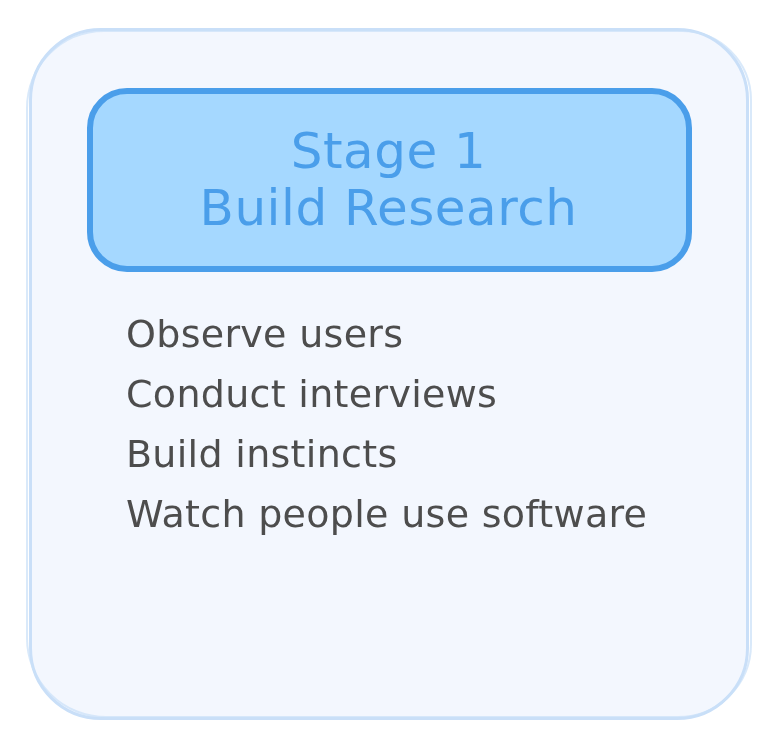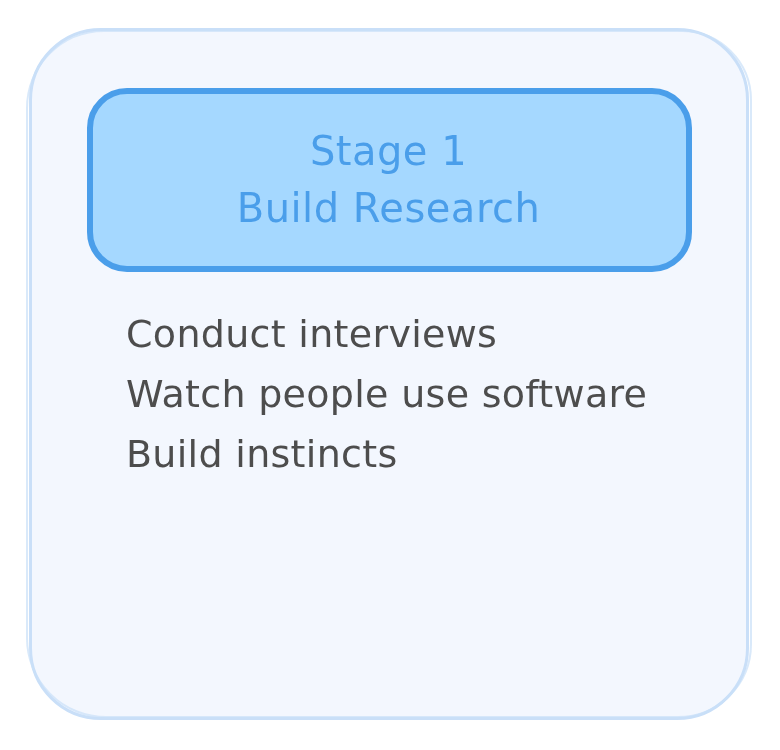--- a/index.html
+++ b/index.html
@@ -48,21 +48,21 @@
       border-radius: 40px;
       box-sizing: border-box;
       display: flex;
       flex-direction: column;
       align-items: center;
       justify-content: center;
     }
     .stage-title {
       font-family: "DejaVu Sans", sans-serif;
       color: #4a9eea;
-      font-size: 40px;
+      font-size: 50px;
       line-height: 57px;
       text-align: center;
       letter-spacing: 0.5px;
       margin-left: -2px;
     }
     .items {
       position: absolute;
       left: 126px;
       top: 304px;
       margin: 0;
@@ -85,17 +85,18 @@
 <div class="canvas">
   <div class="outer-card"></div>
   <div class="outer-sketch"></div>
 
   <div class="stage-box">
     <div class="stage-title">Stage 1</div>
     <div class="stage-title">Build Research</div>
   </div>
 
   <ul class="items">
+    <li>Observe users</li>
     <li>Conduct interviews</li>
+    <li>Build instincts</li>
     <li>Watch people use software</li>
-    <li>Build instincts</li>
   </ul>
 </div>
 
 </body></html>

